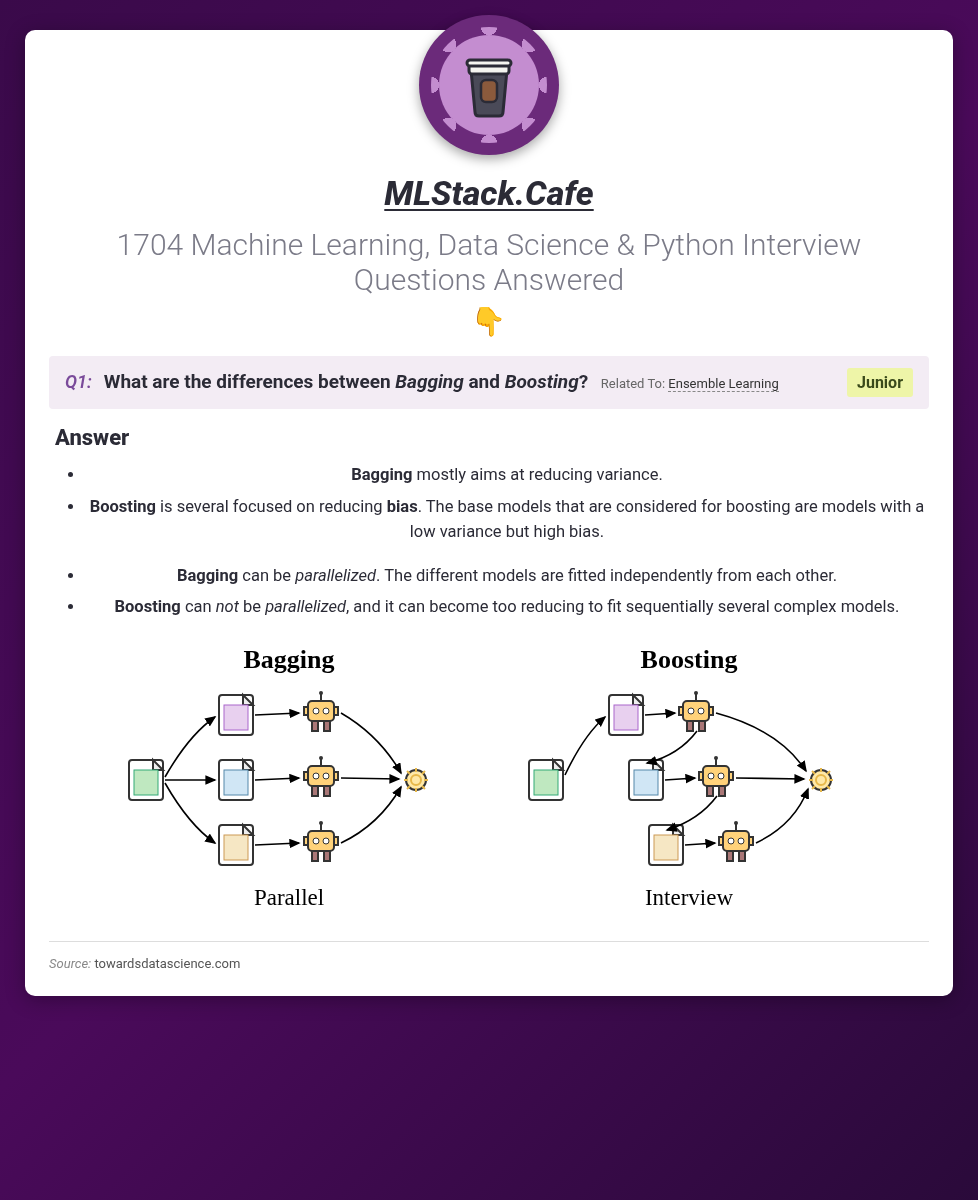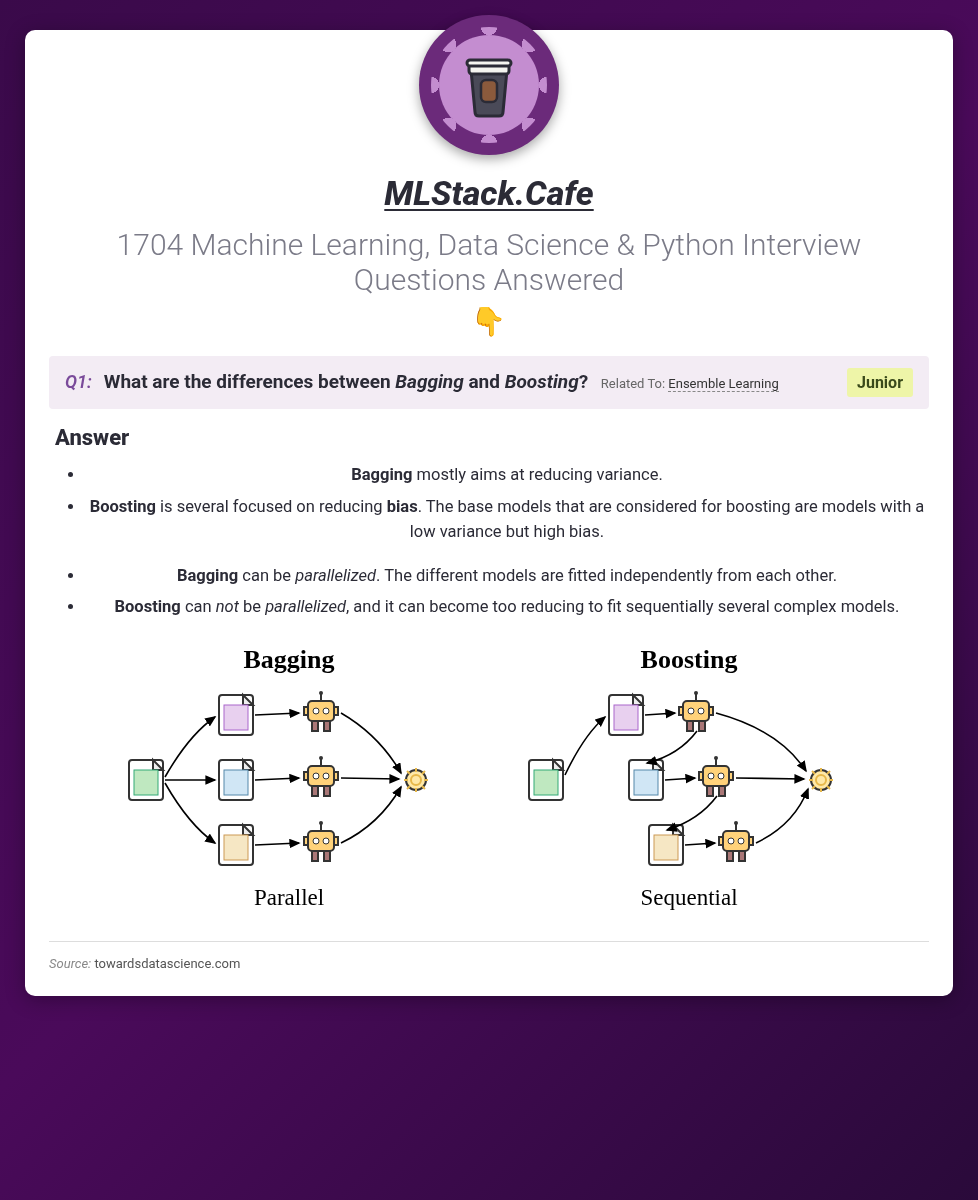--- a/index.html
+++ b/index.html
@@ -286,21 +286,21 @@
         <path d="M146 95 L176 93" stroke="#000" stroke-width="1.6" marker-end="url(#ah)"></path>
 
         <path d="M198 111 Q180 135 148 145" fill="none" stroke="#000" stroke-width="1.6" marker-end="url(#ah)"></path>
 
         <path d="M166 160 L196 158" stroke="#000" stroke-width="1.6" marker-end="url(#ah)"></path>
 
         <path d="M197 28 Q260 45 287 86" fill="none" stroke="#000" stroke-width="1.6" marker-end="url(#ah)"></path>
         <path d="M217 93 L285 94" stroke="#000" stroke-width="1.6" marker-end="url(#ah)"></path>
         <path d="M237 158 Q275 140 289 104" fill="none" stroke="#000" stroke-width="1.6" marker-end="url(#ah)"></path>
       </svg>
-      <div class="diag-sub">Sequential</div>
+      <div class="diag-sub">Interview</div>
     </div>
   </div>
 
   <hr>
   <p class="source">
     <span class="source-label"><span>Source:</span></span>
     <span>towardsdatascience.com</span>
   </p>
 
 </div>

